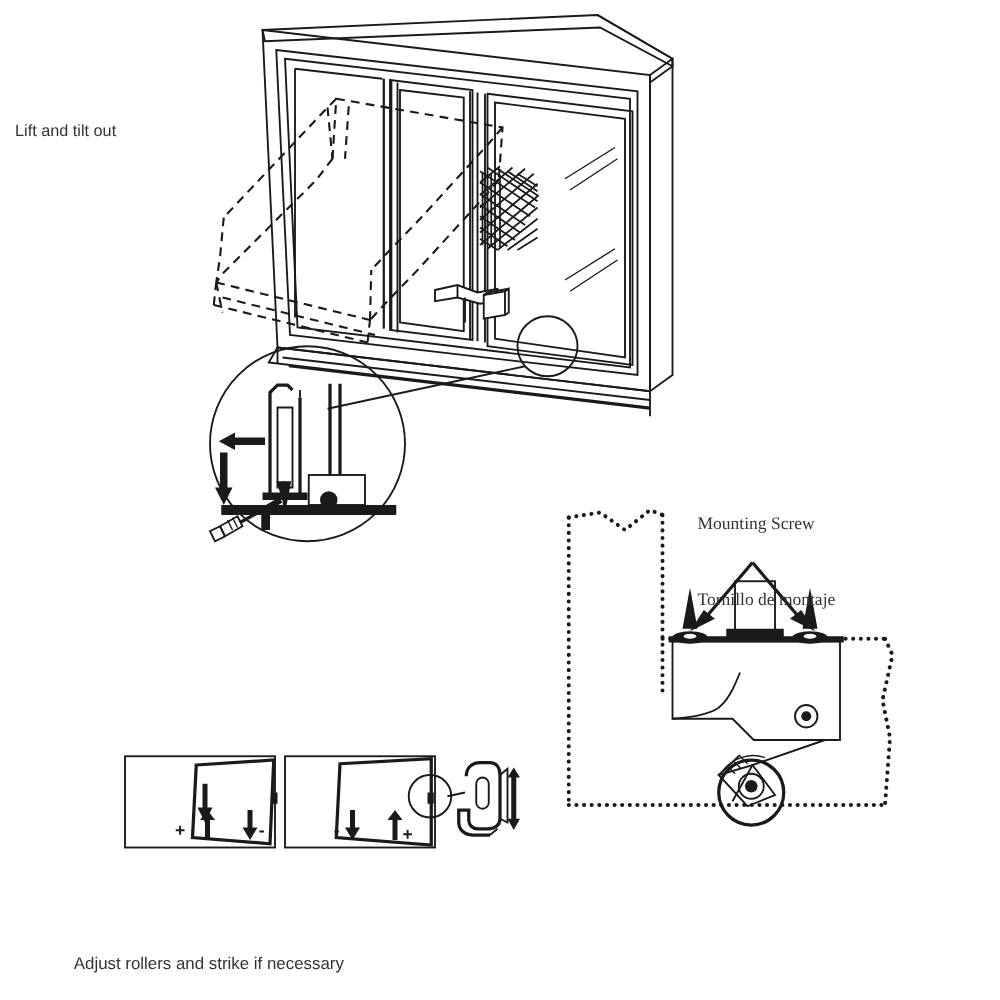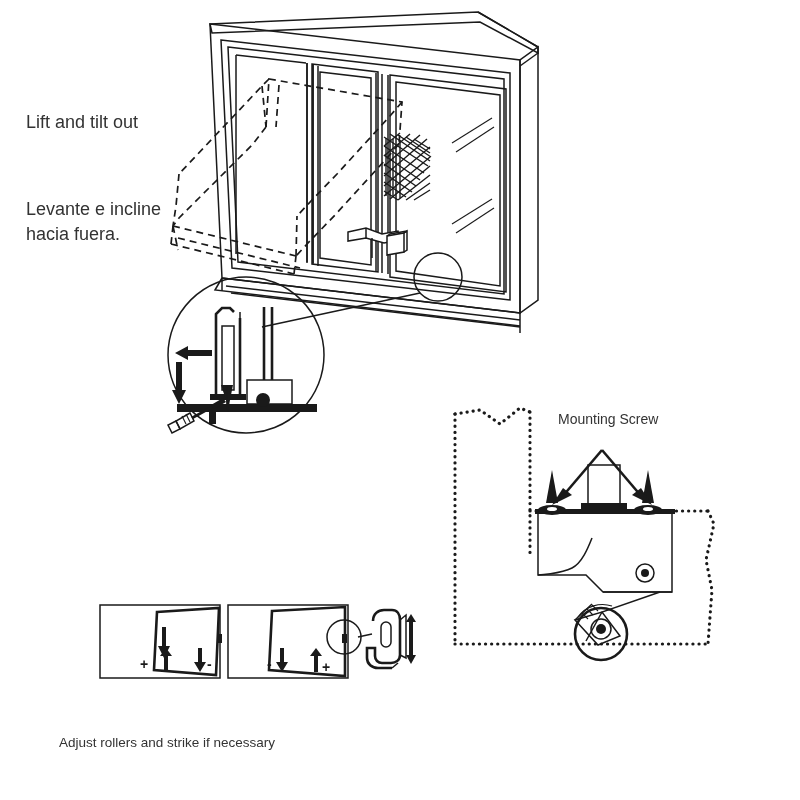--- a/index.html
+++ b/index.html
@@ -20,46 +20,46 @@
   .txt {
     position: absolute;
     color: #333333;
     font-family: "Liberation Sans", sans-serif;
     white-space: pre;
     line-height: 1.38;
   }
 
   
   #lift-instructions {
-    left: 26px;
+    left: 12px;
     top: 60px;
     width: 210px;
-    font-size: 18px;
+    font-size: 13px;
   }
   #lift-instructions .line { margin-bottom: 13px; }
   #lift-instructions .line:last-child { margin-bottom: 0; }
 
   
   #mounting-screw-label {
     left: 558px;
     top: 371px;
     width: 220px;
     font-size: 14px;
   }
-  #mounting-screw-label .line { margin-bottom: 3px; }
+  #mounting-screw-label .line { margin-bottom: 3px; font-family: Liberation Serif, serif; }
 
   
   #adjust-instructions {
     left: 59px;
     top: 697px;
     width: 700px;
     font-size: 13.5px;
   }
   #adjust-instructions .line { margin-bottom: 13px; }
-  #adjust-instructions .line:last-child { margin-bottom: 0; }
+  #adjust-instructions .line:last-child { margin-bottom: 0; margin-top: 28px; }
 
   
   .art {
     position: absolute;
     overflow: visible;
   }
   #window-art { left: 0px;  top: 0px; }
   #detail-art { left: 0px;  top: 0px; }
   #roller-art { left: 0px;  top: 0px; }
   #panes-art  { left: 0px;  top: 0px; }
@@ -341,26 +341,25 @@
       <path class="ln-h" d="M373 621 C373 614 378 610 384 610 L392 610 C397 610 400 614 400 620 L400 655 C400 660 396 663 391 663 L382 663 C378 663 375 660 375 656 L375 648 L367 648 L367 658 C367 664 372 668 378 668 L392 668" fill="#ffffff"></path>
       <rect class="ln" x="381" y="622" width="10" height="25" rx="5" fill="#ffffff"></rect>
       <path class="ln" d="M392 668 L398 663"></path>
       <path class="ln" d="M400 620 L406 615 L406 658 L400 655"></path>
       <path class="sld" d="M411 614 L416 622 L413 622 L413 655 L416 655 L411 664 L406 655 L409 655 L409 622 L406 622 Z"></path>
     </g>
   </svg>
 
   <div id="lift-instructions" class="txt">
     <div class="line">Lift and tilt out</div>
-    <div class="line">Levante e incline
-hacia fuera.</div>
   </div>
 
   <div id="mounting-screw-label" class="txt">
     <div class="line">Mounting Screw</div>
+    <div class="line">Tornillo de montaje</div>
   </div>
 
   <div id="adjust-instructions" class="txt">
     <div class="line">Adjust rollers and strike if necessary</div>
     
     
   </div>
 
 </div>
 

